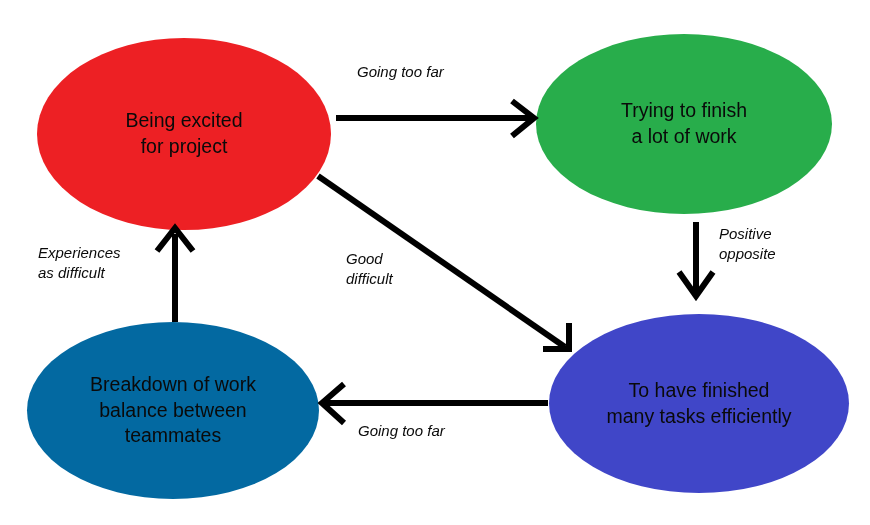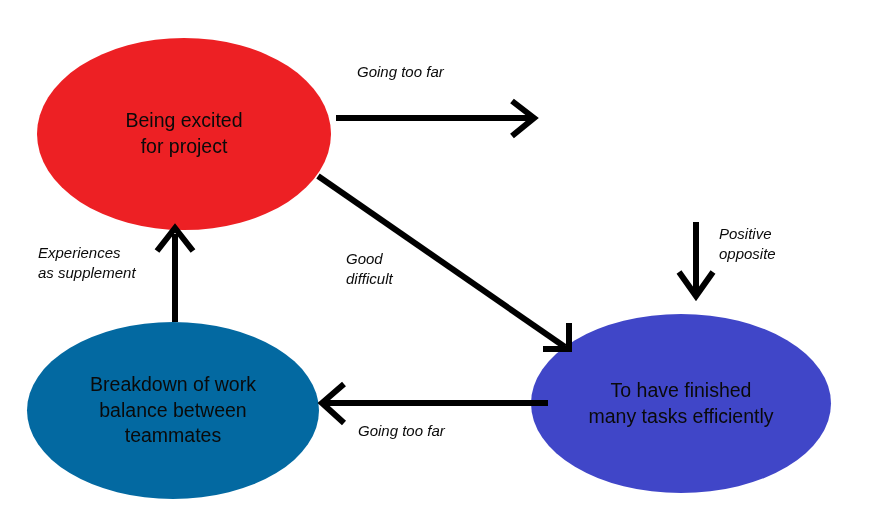--- a/index.html
+++ b/index.html
@@ -33,21 +33,21 @@
   #node-excited {
     left: 37px; top: 38px; width: 294px; height: 192px;
   }
   #node-finish {
     left: 536px; top: 34px; width: 296px; height: 180px;
   }
   #node-breakdown {
     left: 27px; top: 322px; width: 292px; height: 177px;
   }
   #node-tasks {
-    left: 531px; top: 314px; width: 300px; height: 179px; text-align: center;
+    left: 549px; top: 314px; width: 300px; height: 179px; text-align: center;
   }
   .edge-label {
     position: absolute;
     font-family: "Liberation Sans", sans-serif;
     font-style: italic;
     font-size: 15px;
     line-height: 1.35;
     color: #0a0a0a;
     white-space: pre-line;
     text-align: left;
@@ -81,20 +81,24 @@
 </head>
 <body>
 
 <div id="canvas" style="background: rgb(255, 255, 255);">
 
   <div class="node" id="node-excited" style="background: rgb(237, 32, 36);">
     <span>Being excited
 for project</span>
   </div>
 
+  <div class="node" id="node-finish" style="background: rgb(40, 173, 75);">
+    <span>Trying to finish
+a lot of work</span>
+  </div>
 
   <div class="node" id="node-breakdown" style="background: #0369a1; align-items: center;">
     <span>Breakdown of work
 balance between
 teammates</span>
   </div>
 
   <div class="node" id="node-tasks" style="background: rgb(64, 70, 200);">
     <span>To have finished
 many tasks efficiently</span>
@@ -132,15 +136,15 @@
 
   <div class="edge-label" id="label-positive">Positive
 opposite</div>
 
   <div class="edge-label" id="label-good">Good
 difficult</div>
 
   <div class="edge-label" id="label-going-bot">Going too far</div>
 
   <div class="edge-label" id="label-experiences">Experiences
-as supplement</div>
+as difficult</div>
 
 </div>
 
 </body></html>

